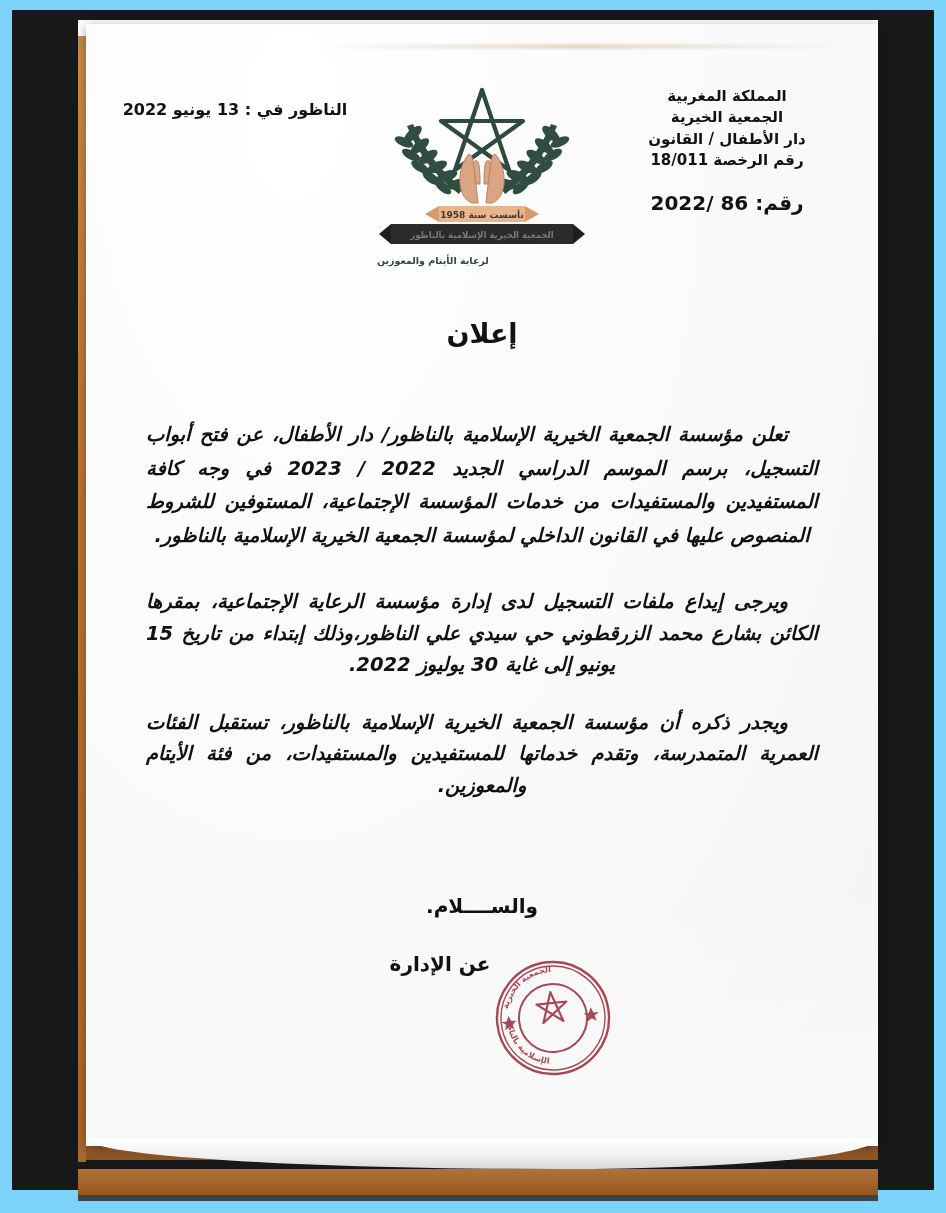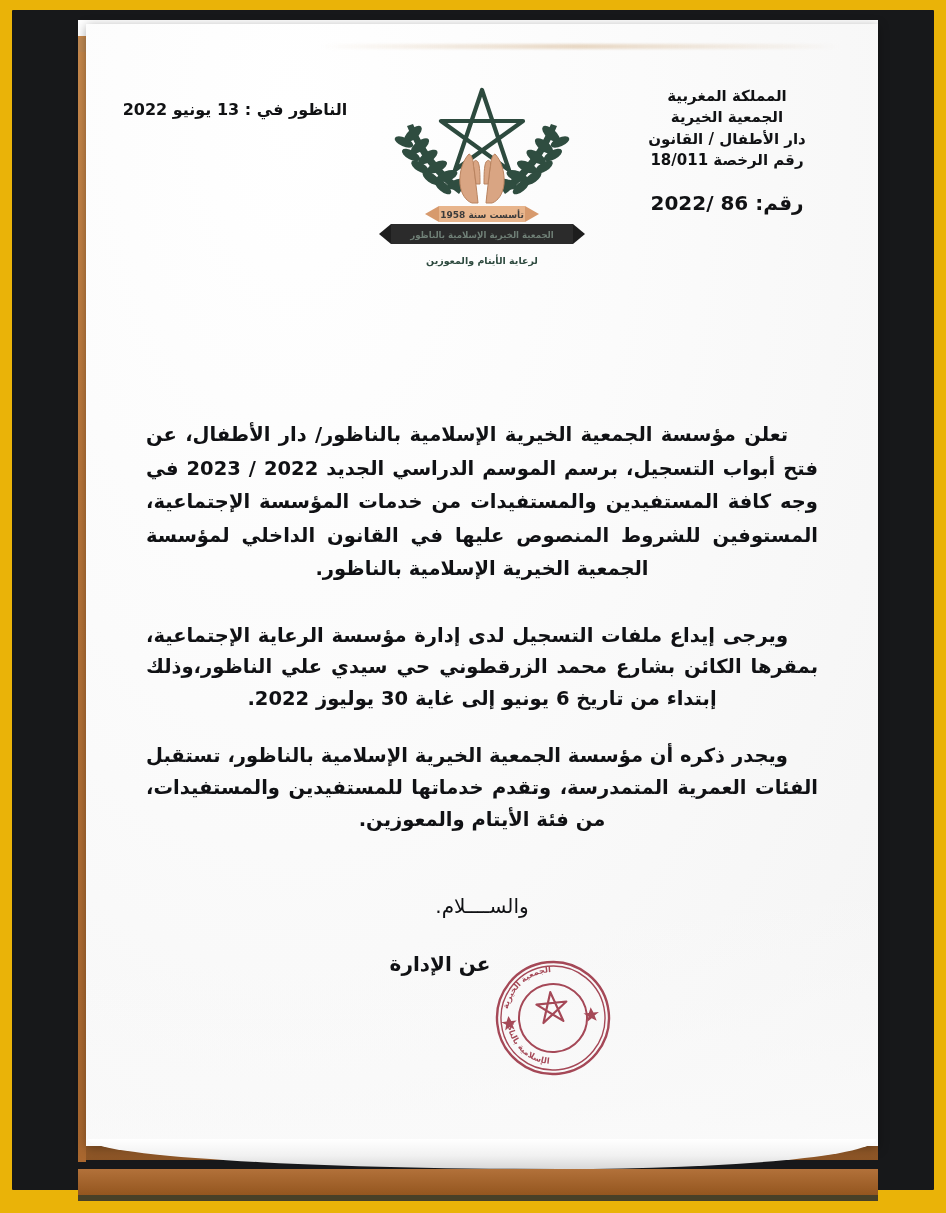--- a/index.html
+++ b/index.html
@@ -5,21 +5,21 @@
   html, body {
     margin: 0;
     padding: 0;
     background: #ffffff;
   }
 
   .photo-frame {
     position: relative;
     width: 946px;
     height: 1213px;
-    background: #eab308;
+    background: #7dd3fc;
     overflow: hidden;
     font-family: "DejaVu Sans", "Liberation Sans", sans-serif;
   }
 
   
   .backdrop {
     position: absolute;
     left: 12px;
     top: 10px;
     width: 922px;
@@ -163,21 +163,21 @@
     top: 4px;
     width: 210px;
     height: 186px;
   }
   .logo svg { display: block; }
   .logo-motto {
     position: absolute;
     left: 0;
     right: 0;
     bottom: 2px;
-    text-align: center;
+    text-align: left;
     font-size: 9.5px;
     font-weight: 700;
     color: #2e4a3f;
     direction: rtl;
     letter-spacing: -.2px;
   }
 
   
   .doc-title {
     position: absolute;
@@ -196,34 +196,35 @@
     left: 146px;
     top: 418px;
     width: 672px;
     direction: rtl;
     text-align: justify;
     text-align-last: center;
     color: #101114;
     font-weight: 700;
     font-size: 19.5px;
     line-height: 1.72;
+    font-style: italic;
   }
   .para { margin: 0 0 34px 0; text-indent: 30px; }
   .para.p2 { margin-bottom: 26px; line-height: 1.62; }
   .para.p3 { margin-bottom: 22px; line-height: 1.62; }
 
   .closing {
     position: absolute;
     left: 86px;
     top: 894px;
     width: 792px;
     text-align: center;
     direction: rtl;
     color: #101114;
-    font-weight: 400;
+    font-weight: 700;
     font-size: 20px;
   }
   .signoff {
     position: absolute;
     left: 86px;
     top: 952px;
     width: 708px;
     text-align: center;
     direction: rtl;
     color: #101114;
@@ -329,24 +330,25 @@
           <path d="M14 142 L196 142 L196 162 L14 162 Z" fill="#2b2b2b"></path>
           <path d="M14 142 L2 152 L14 162 Z" fill="#1d1d1d"></path>
           <path d="M196 142 L208 152 L196 162 Z" fill="#1d1d1d"></path>
           <text x="105" y="156" text-anchor="middle" font-size="8.6" font-weight="bold" fill="#6f7f76" font-family="DejaVu Sans, sans-serif">الجمعية الخيرية الإسلامية بالناظور</text>
         </g>
       </svg>
       <div class="logo-motto">لرعاية الأيتام والمعوزين</div>
     </div>
   </div>
 
+  <div class="doc-title">إعلان</div>
 
   <div class="body-wrap">
     <p class="para p1">تعلن مؤسسة الجمعية الخيرية الإسلامية بالناظور/ دار الأطفال، عن فتح أبواب التسجيل، برسم الموسم الدراسي الجديد 2022 / 2023 في وجه كافة المستفيدين والمستفيدات من خدمات المؤسسة الإجتماعية، المستوفين للشروط المنصوص عليها في القانون الداخلي لمؤسسة الجمعية الخيرية الإسلامية بالناظور.</p>
-    <p class="para p2">ويرجى إيداع ملفات التسجيل لدى إدارة مؤسسة الرعاية الإجتماعية، بمقرها الكائن بشارع محمد الزرقطوني حي سيدي علي الناظور،وذلك إبتداء من تاريخ 6 يونيو إلى غاية 30 يوليوز 2022.</p>
+    <p class="para p2">ويرجى إيداع ملفات التسجيل لدى إدارة مؤسسة الرعاية الإجتماعية، بمقرها الكائن بشارع محمد الزرقطوني حي سيدي علي الناظور،وذلك إبتداء من تاريخ 15 يونيو إلى غاية 30 يوليوز 2022.</p>
     <p class="para p3">ويجدر ذكره أن مؤسسة الجمعية الخيرية الإسلامية بالناظور، تستقبل الفئات العمرية المتمدرسة، وتقدم خدماتها للمستفيدين والمستفيدات، من فئة الأيتام والمعوزين.</p>
   </div>
 
   <div class="closing">والســــلام.</div>
   <div class="signoff">عن الإدارة</div>
 
   <div class="stamp">
     <svg width="132" height="132" viewBox="0 0 132 132">
       <defs>
         <path id="stampArc" d="M66,66 m-46,0 a46,46 0 1,1 92,0 a46,46 0 1,1 -92,0"></path>

